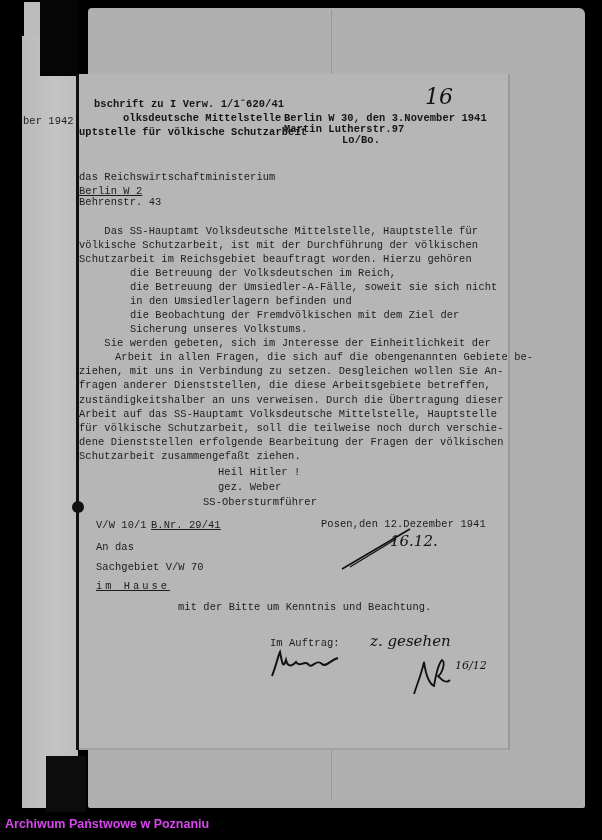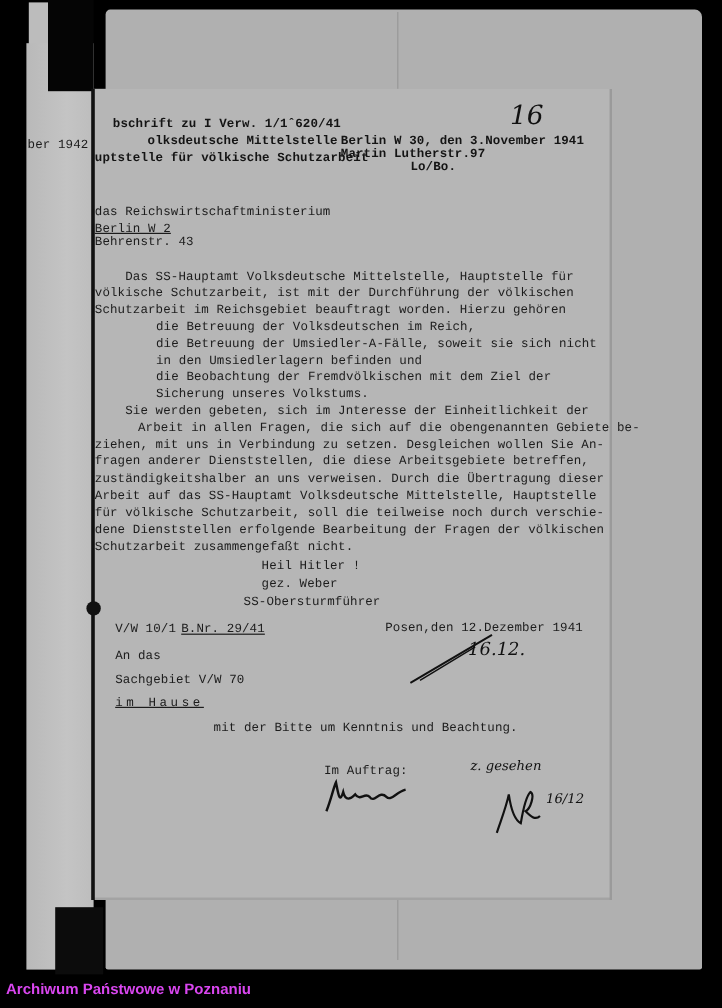--- a/index.html
+++ b/index.html
@@ -94,42 +94,42 @@
 <div class="txt" style="left:130px;top:323px;">Sicherung unseres Volkstums.</div>
 
 <div class="txt" style="left:79px;top:337px;">    Sie werden gebeten, sich im Jnteresse der Einheitlichkeit der</div>
 <div class="txt" style="left:79px;top:351px;margin-left:36px;">Arbeit in allen Fragen, die sich auf die obengenannten Gebiete be-</div>
 <div class="txt" style="left:79px;top:365px;">ziehen, mit uns in Verbindung zu setzen. Desgleichen wollen Sie An-</div>
 <div class="txt" style="left:79px;top:379px;">fragen anderer Dienststellen, die diese Arbeitsgebiete betreffen,</div>
 <div class="txt" style="left:79px;top:394px;">zuständigkeitshalber an uns verweisen. Durch die Übertragung dieser</div>
 <div class="txt" style="left:79px;top:408px;">Arbeit auf das SS-Hauptamt Volksdeutsche Mittelstelle, Hauptstelle</div>
 <div class="txt" style="left:79px;top:422px;">für völkische Schutzarbeit, soll die teilweise noch durch verschie-</div>
 <div class="txt" style="left:79px;top:436px;">dene Dienststellen erfolgende Bearbeitung der Fragen der völkischen</div>
-<div class="txt" style="left:79px;top:450px;">Schutzarbeit zusammengefaßt nicht.</div>
+<div class="txt" style="left:79px;top:450px;">Schutzarbeit zusammengefaßt ziehen.</div>
 
 <div class="txt" style="left:218px;top:466px;">Heil Hitler !</div>
 <div class="txt" style="left:218px;top:481px;">gez. Weber</div>
 <div class="txt" style="left:203px;top:496px;">SS-Obersturmführer</div>
 
 <div class="txt" style="left:96px;top:519px;">V/W 10/1</div>
 <div class="txt ul" style="left:151px;top:519px;">B.Nr. 29/41</div>
 <div class="txt" style="left:321px;top:518px;">Posen,den 12.Dezember 1941</div>
 <div class="txt" style="left:96px;top:541px;">An das</div>
 <div class="txt" style="left:96px;top:561px;text-align:right;">Sachgebiet V/W 70</div>
 <div class="txt ul spaced" style="left:96px;top:580px;">im Hause</div>
 <div class="txt" style="left:178px;top:601px;">mit der Bitte um Kenntnis und Beachtung.</div>
 <div class="txt" style="left:270px;top:637px;">Im Auftrag:</div>
 
 <svg class="sig" style="left:340px;top:525px;" width="130" height="50">
   <path d="M2 44 L70 4" stroke="#111" stroke-width="1.6" fill="none"></path>
   <path d="M10 42 L56 14" stroke="#111" stroke-width="1.2" fill="none"></path>
 </svg>
 <div class="hand" style="left:390px;top:532px;font-size:15px;">16.12.</div>
 
-<div class="hand" style="left:392px;top:632px;font-size:11px;">z. gesehen</div>
+<div class="hand" style="left:370px;top:632px;font-size:15px;">z. gesehen</div>
 
 <svg class="sig" style="left:268px;top:648px;" width="80" height="32">
   <path d="M4 28 C8 18, 10 8, 12 4 C14 14, 15 22, 18 12 C20 20, 24 18, 28 14 C32 20, 36 12, 40 16 C44 22, 48 10, 54 16 C58 20, 62 12, 70 10" stroke="#111" stroke-width="2" fill="none"></path>
 </svg>
 
 <svg class="sig" style="left:412px;top:652px;" width="60" height="46">
   <path d="M2 42 C6 30, 10 20, 12 10 C14 24, 18 32, 22 34 C24 22, 26 12, 30 8 C34 10, 30 22, 26 24 C30 28, 34 32, 38 28" stroke="#111" stroke-width="1.8" fill="none"></path>
 </svg>
 <div class="hand" style="left:455px;top:660px;font-size:11px;line-height:12px;">16/12</div>
 

